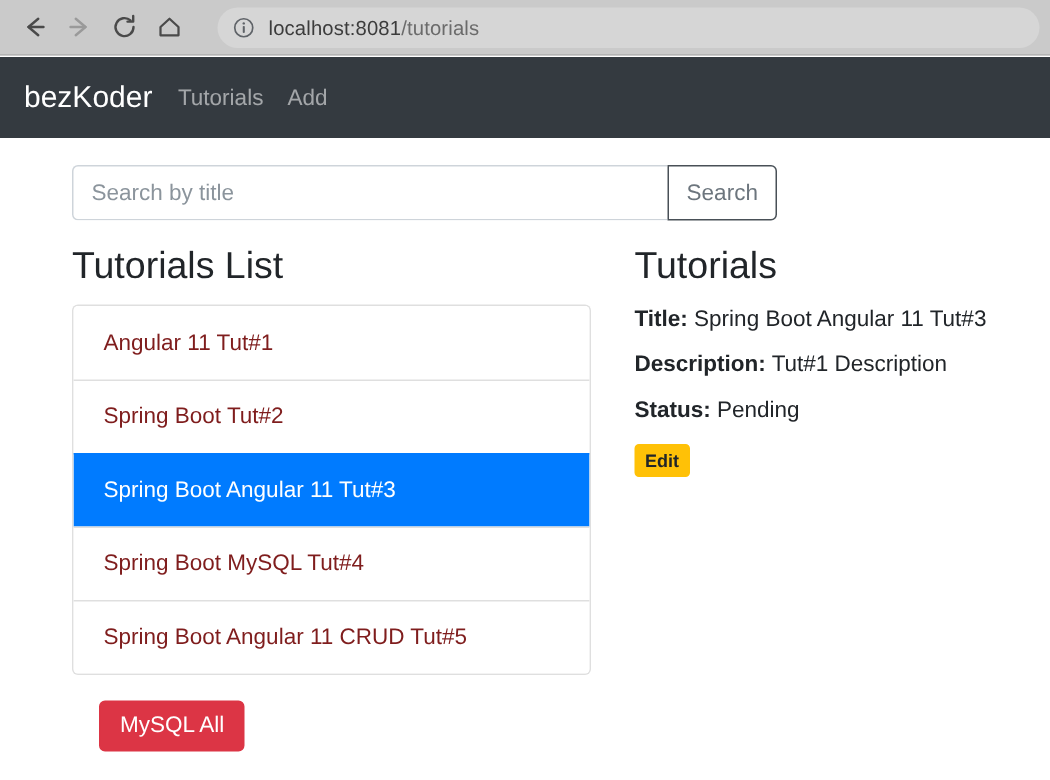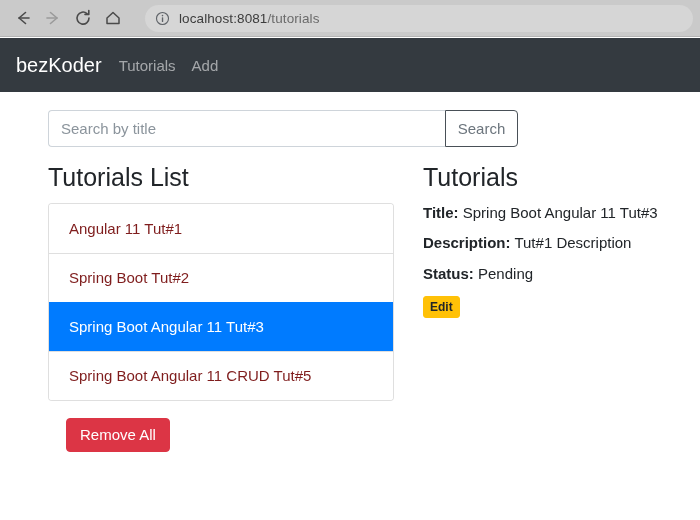--- a/index.html
+++ b/index.html
@@ -291,23 +291,24 @@
     <input class="search-input" type="text" placeholder="Search by title" style="">
     <button class="search-btn">Search</button>
   </div>
 
   <div class="col-left">
     <h2 class="section-title">Tutorials List</h2>
     <div class="list-group">
       <div class="list-item">Angular 11 Tut#1</div>
       <div class="list-item">Spring Boot Tut#2</div>
       <div class="list-item active">Spring Boot Angular 11 Tut#3</div>
+      <div class="list-item">Spring Boot MySQL Tut#4</div>
       <div class="list-item">Spring Boot Angular 11 CRUD Tut#5</div>
     </div>
-    <button class="btn-remove">Remove All</button>
+    <button class="btn-remove">MySQL All</button>
   </div>
 
   <div class="col-right">
     <h2 class="section-title">Tutorials</h2>
     <div class="detail-line">
       <span class="detail-label">Title:</span>
       <span>Spring Boot Angular 11 Tut#3</span>
     </div>
     <div class="detail-line">
       <span class="detail-label">Description:</span>

